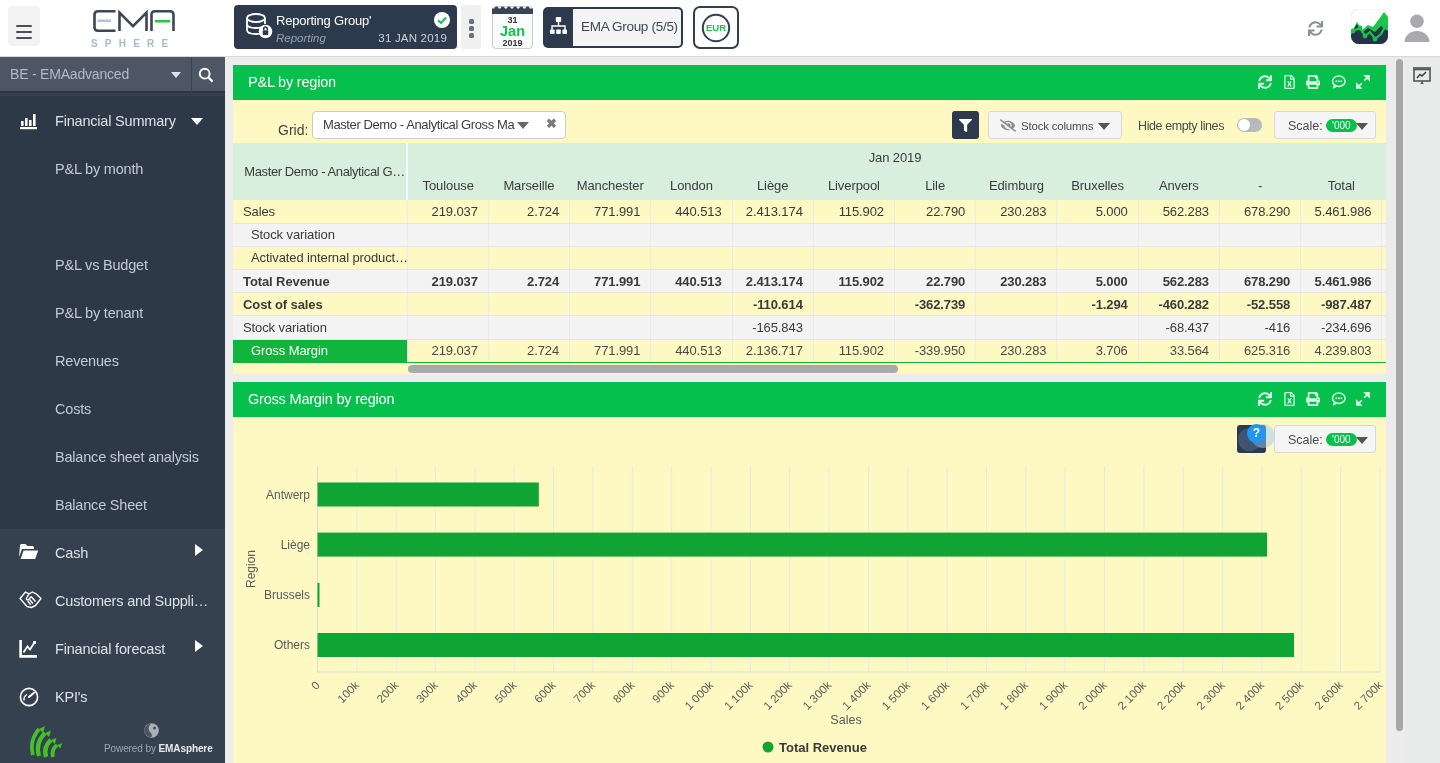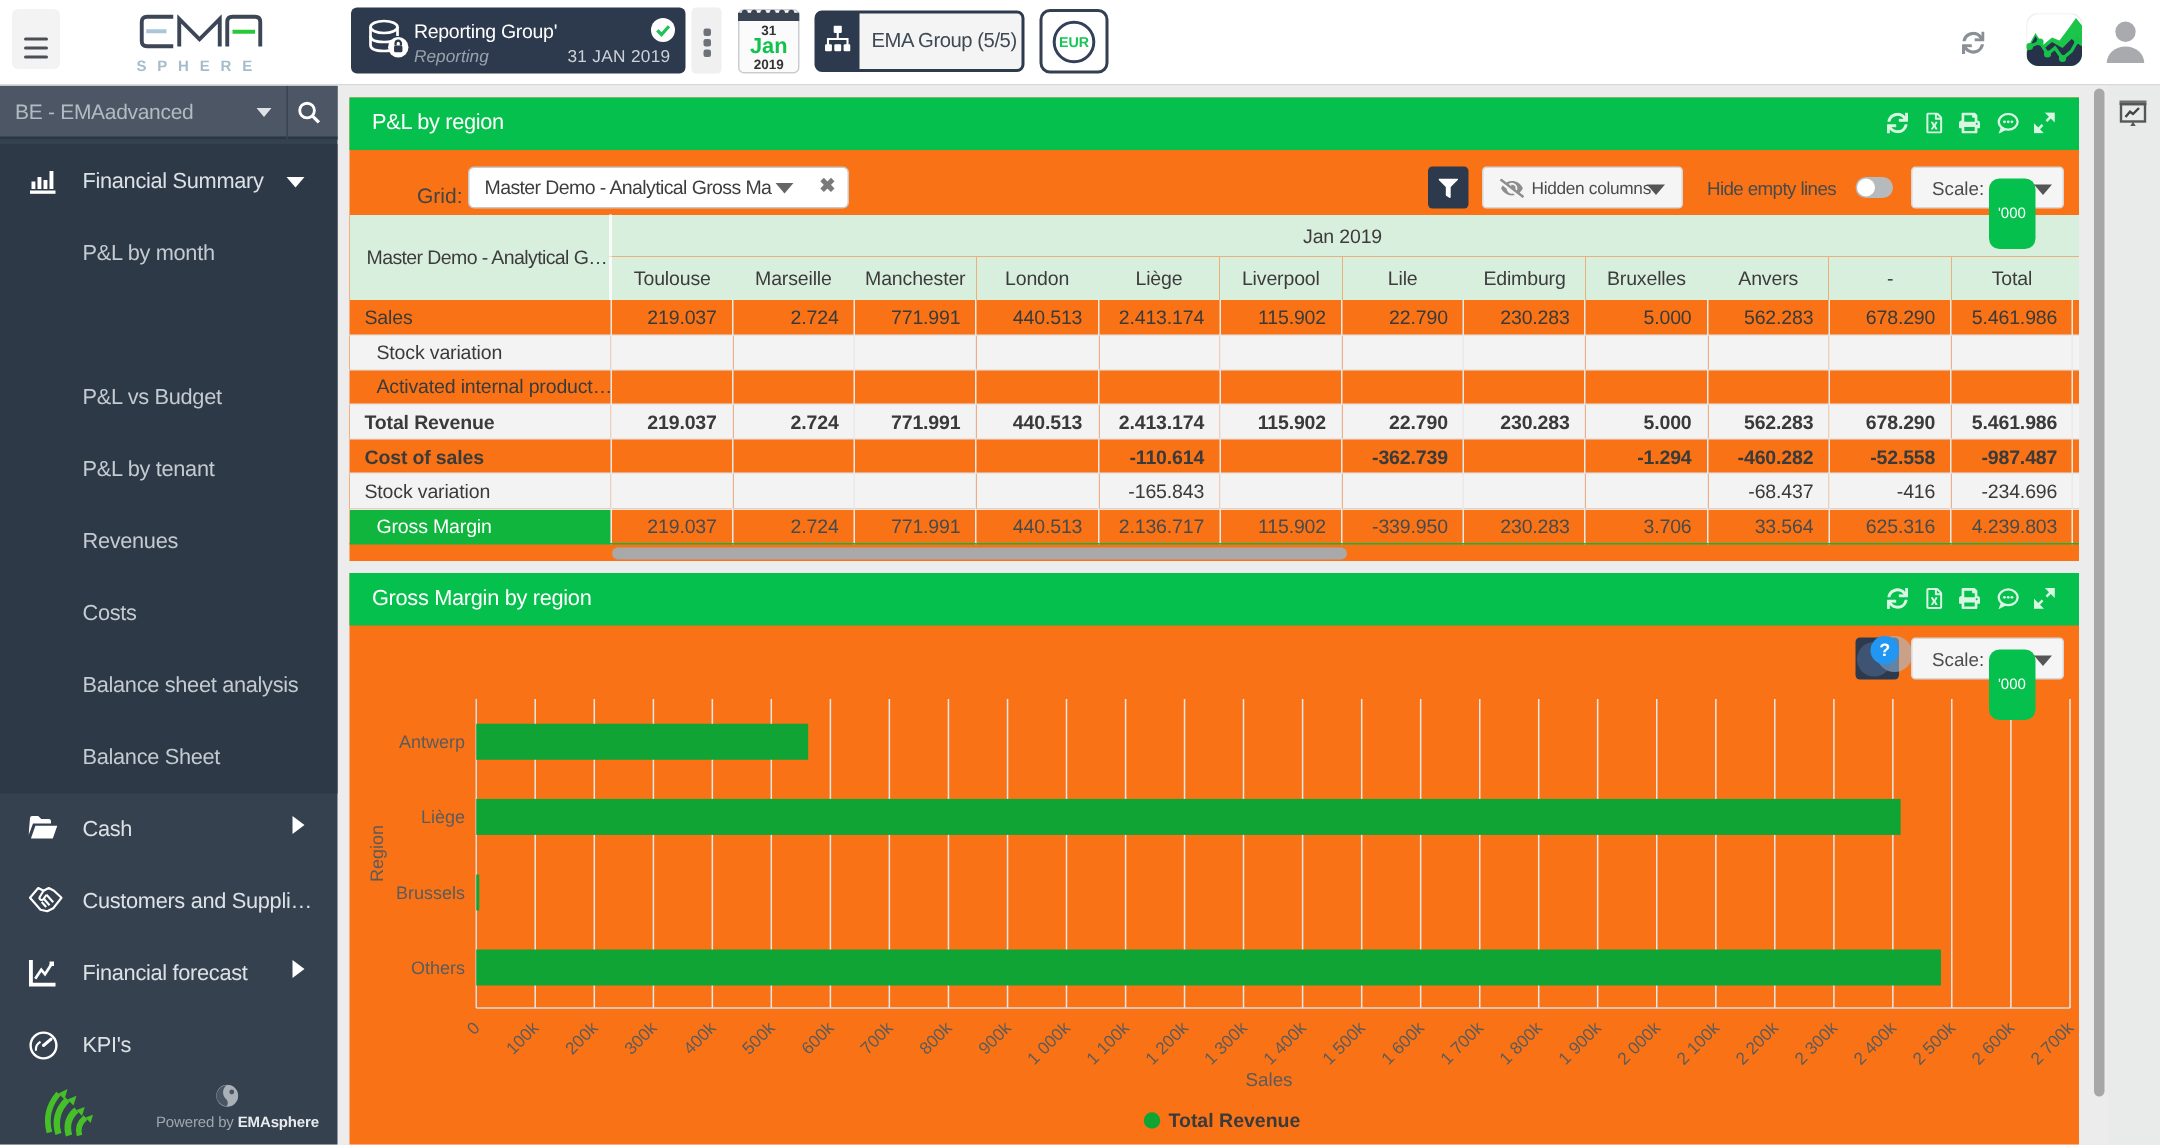--- a/index.html
+++ b/index.html
@@ -26,28 +26,28 @@
 .mi .lbl2 { position:absolute; left:55px; color:#c3cad1; letter-spacing:-0.2px }
 .mi.sel { background:#46525f; }
 .mi.sel:before { content:""; position:absolute; left:0; top:0; width:5px; height:48px; background:#15bd4e; }
 .car-d { position:absolute; right:22px; top:21px; width:0; height:0; border-left:6px solid transparent; border-right:6px solid transparent; border-top:7px solid #fff; }
 .car-r { position:absolute; right:22px; top:15px; width:0; height:0; border-top:6.5px solid transparent; border-bottom:6.5px solid transparent; border-left:8px solid #fff; }
 .micon { position:absolute; left:19px; top:14px; }
 
 #rail { position:absolute; left:1405px; top:57px; width:35px; height:706px; background:#e9eaea; }
 #vthumb { position:absolute; left:1396px; top:59px; width:7px; height:672px; background:#a7a7a7; border-radius:4px; }
 
-.panel { position:absolute; left:233px; width:1153px; background:#f97316; }
+.panel { position:absolute; left:233px; width:1153px; background:#fef9c3; }
 .phead { position:absolute; left:0; top:0; width:1153px; height:35px; background:#06c04d; color:#fff; }
 .phead .ttl { position:absolute; left:15px; top:9px; font-size:14.5px; letter-spacing:-0.2px }
 .hicons { position:absolute; right:16px; top:10px; }
 .hicons svg { margin-left:6px; vertical-align:top; opacity:.93 }
 
 .tb-box { position:absolute; height:28px; border:1px solid #d7d7d7; background:#f5f5f6; border-radius:3px; font-size:13.5px; color:#4c4c4c; }
-.badge { display:inline-block; background:#06c04d; color:#fff; border-radius:7px; font-size:10px; padding:18px 6px; }
+.badge { display:inline-block; background:#06c04d; color:#fff; border-radius:7px; font-size:10px; padding:1px 6px; }
 .caret { display:inline-block; width:0; height:0; border-left:6px solid transparent; border-right:6px solid transparent; border-top:7px solid #555; vertical-align:middle; }
 
 table.grid { border-collapse:collapse; table-layout:fixed; width:1153px; font-size:13px; color:#3a3a3a; letter-spacing:-0.1px }
 table.grid td { overflow:hidden; white-space:nowrap; height:23.2px; padding:0; border-bottom:1px solid #e6e6e6; border-right:1px solid #eaeaea; }
 table.grid td.fill { border-right:none }
 table.grid .n { text-align:right; padding-right:10px; }
 table.grid tr.h1 td, table.grid tr.h2 td { background:#d9efdd; border:none; color:#3c3c3c;text-align:center; }
 table.grid tr.h1 td.span { text-align:center; height:28px; }
 table.grid tr.h1 td.c0 { border-right:2px solid #f7fcf8; padding-left:10px; font-size:13px; letter-spacing:-0.4px }
 table.grid tr.h2 td { text-align:center; height:29px; }
@@ -315,21 +315,21 @@
   </div>
   <div class="abs" style="left:719px;top:46px;width:27px;height:28px;background:#2d3a4d;border-radius:3px;z-index:2">
     <svg style="position:absolute;left:7px;top:8px" width="13" height="13" viewBox="0 0 512 512" fill="#fff">
         <path d="M487.976 0H24.028C2.71 0-8.047 25.866 7.058 40.971L192 225.941V432c0 7.831 3.821 15.17 10.237 19.662l80 55.98C298.02 518.69 320 507.493 320 487.98V225.941l184.947-184.97C520.021 25.896 509.338 0 487.976 0z"></path>
       </svg>
   </div>
   <div class="tb-box abs" style="left:755px;top:46px;width:134px;z-index:2">
     <svg style="position:absolute;left:11px;top:7px" width="16" height="13" viewBox="0 0 640 512" fill="#8d8d8d">
         <path d="M320 400c-75.85 0-137.25-58.71-142.9-133.11L72.2 185.82c-13.79 17.3-26.48 35.59-36.72 55.59a32.35 32.35 0 0 0 0 29.19C89.71 376.41 197.07 448 320 448c26.91 0 52.87-4 77.89-10.46L346 397.39a144.13 144.13 0 0 1-26 2.61zm313.82 58.1l-110.55-85.44a331.25 331.25 0 0 0 81.25-102.07 32.35 32.35 0 0 0 0-29.19C550.29 135.59 442.93 64 320 64a308.15 308.15 0 0 0-147.32 37.7L45.46 3.37A16 16 0 0 0 23 6.18L3.37 31.45A16 16 0 0 0 6.18 53.9l588.36 454.73a16 16 0 0 0 22.46-2.81l19.64-25.27a16 16 0 0 0-2.82-22.45zm-183.72-142l-39.3-30.38A94.75 94.75 0 0 0 416 256a94.76 94.76 0 0 0-121.31-92.21A47.65 47.65 0 0 1 304 192a46.64 46.64 0 0 1-1.54 10l-73.61-56.89A142.31 142.31 0 0 1 320 112a143.92 143.92 0 0 1 144 144c0 21.63-5.29 41.79-13.9 60.11z"></path>
       </svg>
-    <span style="position:absolute;left:32px;top:8px;font-size:11.5px;letter-spacing:-0.2px">Hidden columns</span>
+    <span style="position:absolute;left:32px;top:8px;font-size:11.5px;letter-spacing:-0.2px">Stock columns</span>
     <span class="caret" style="position:absolute;right:11px;top:11px"></span>
   </div>
   <div class="abs" style="left:905px;top:54px;font-size:12.5px;color:#4a4a4a;letter-spacing:-0.4px;z-index:2">Hide empty lines</div>
   <div class="abs" style="left:1004px;top:53px;width:25px;height:14px;background:#b7babd;border-radius:7px;z-index:2">
       <div style="position:absolute;left:1px;top:1px;width:12px;height:12px;border-radius:6px;background:#fff"></div>
     </div>
   <div class="tb-box abs" style="left:1041px;top:46px;width:102px;z-index:2">
     <span style="position:absolute;left:13px;top:7px;font-size:12.5px">Scale:</span>
     <span class="badge" style="position:absolute;left:51px;top:7px">'000</span>
     <span class="caret" style="position:absolute;right:7px;top:11px"></span>

